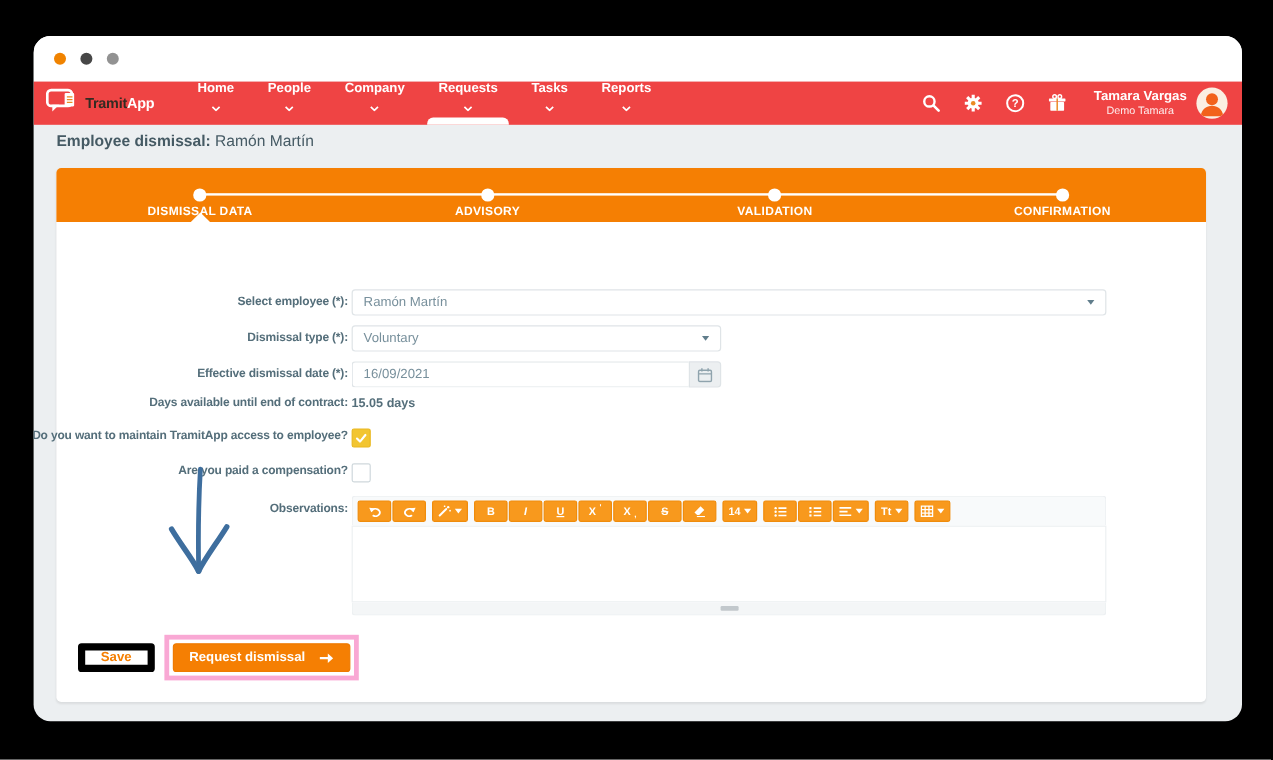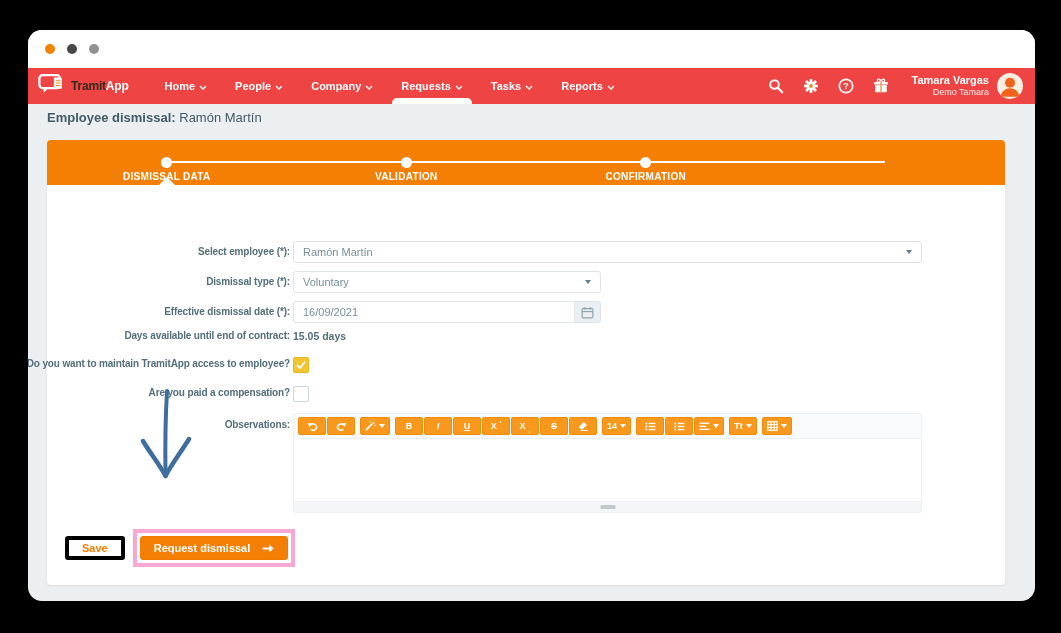--- a/index.html
+++ b/index.html
@@ -15,28 +15,28 @@
   .tl-dot{width:10px;height:10px;border-radius:50%;}
   
   .navbar{position:absolute;top:38px;left:0;right:0;height:36px;background:#ef4444;
     display:flex;align-items:center;padding:0 12px 0 10px;}
   .brand{display:flex;align-items:center;gap:5px;margin-right:22px;}
   .brand-text{font-size:12px;font-weight:800;letter-spacing:-0.2px;}
   .brand-text .b1{color:#332B22;}
   .brand-text .b2{color:#fff;}
   .nav-menu{display:flex;align-items:center;height:100%;}
   .menu-item{position:relative;height:100%;display:flex;align-items:center;gap:4px;
-    padding:0 9px;margin:0 5px;color:#fff;font-size:11px;font-weight:700;cursor:pointer;}
+    padding:0 9px;margin:0 5px;color:#fff;font-size:11px;font-weight:700;cursor:pointer;flex-direction:column;}
   .menu-item.active::after{content:"";position:absolute;left:0;right:0;bottom:0;height:6px;
     background:#fff;border-radius:5px 5px 0 0;}
   .chev{display:inline-block;}
   .nav-right{margin-left:auto;display:flex;align-items:center;gap:19px;}
   .nav-icon{width:16px;height:16px;display:flex;align-items:center;justify-content:center;cursor:pointer;}
   .user-block{display:flex;align-items:center;gap:8px;margin-left:4px;}
-  .user-text{text-align:right;color:#fff;line-height:1.2;}
+  .user-text{text-align:center;color:#fff;line-height:1.2;}
   .user-name{font-size:11px;font-weight:800;}
   .user-sub{font-size:9px;opacity:.9;}
   .avatar{width:26px;height:26px;border-radius:50%;background:#FBEFE2;overflow:hidden;
     display:flex;align-items:center;justify-content:center;}
   
   .page-title{position:absolute;left:19px;top:80px;font-size:13px;color:#455A64;}
   .page-title .lbl{font-weight:800;}
   
   .card{position:absolute;left:19px;top:110px;width:958px;height:445px;background:#fff;
     border-radius:4px;box-shadow:0 1px 2px rgba(0,0,0,.08);}
@@ -82,21 +82,21 @@
     border-top:4px solid #fff;display:inline-block;}
   .editor-body{height:62px;background:#fff;border:1px solid #EDF0F2;cursor:text;}
   .editor-scroll{height:10px;background:#F4F6F7;border:1px solid #EDF0F2;border-top:none;
     border-radius:0 0 3px 3px;position:relative;}
   .scroll-handle{position:absolute;left:50%;transform:translateX(-50%);top:3px;width:15px;height:4px;
     background:#C2C8CC;border-radius:1px;cursor:grab;}
   
   .actions{position:absolute;left:18px;top:389px;display:flex;align-items:center;gap:8px;}
   .btn{height:24px;border-radius:3px;font-size:11px;font-weight:700;padding:0 13px;
     display:flex;align-items:center;gap:12px;cursor:pointer;white-space:nowrap;box-sizing:border-box;}
-  .btn-outline{background:#fff;color:#F57F03;border:4px solid #000000;}
+  .btn-outline{background:#fff;color:#F57F03;border:6px solid #000000;}
   .btn-fill{background:#F57F03;color:#fff;border:1px solid #EE7A00;}
   .annotation-box{border:4px solid #f9a8d4;padding:3px;display:inline-block;background:transparent;}
   
   .arrow-annotation{position:absolute;left:84px;top:248px;pointer-events:none;}
   .select-caret{width:0;height:0;border-left:3.5px solid transparent;border-right:3.5px solid transparent;
     border-top:4.5px solid #607D8B;}
 </style>
 </head>
 <body>
 
@@ -222,20 +222,24 @@
 
     <div class="stepper">
       <div class="stepper-line"></div>
       <div class="steps">
         <div class="step">
           <span class="step-dot"></span>
           <span class="step-label">DISMISSAL DATA</span>
         </div>
         <div class="step">
           <span class="step-dot"></span>
+          <span class="step-label">ADVISORY</span>
+        </div>
+        <div class="step">
+          <span class="step-dot"></span>
           <span class="step-label">VALIDATION</span>
         </div>
         <div class="step">
           <span class="step-dot"></span>
           <span class="step-label">CONFIRMATION</span>
         </div>
       </div>
       <div class="step-notch"></div>
     </div>
 

